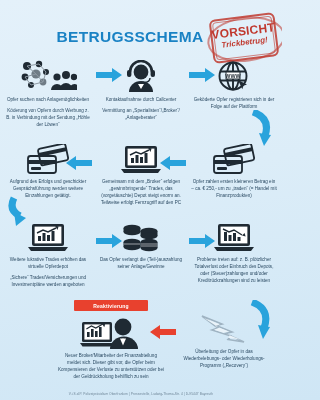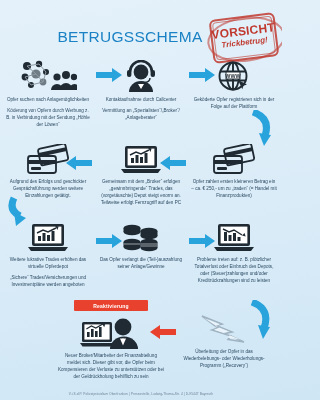--- a/index.html
+++ b/index.html
@@ -9,21 +9,21 @@
     background:linear-gradient(170deg,#e4f1fa 0%, #dcedf8 45%, #cfe6f5 100%);
     position:relative;
   }
   .sheet{position:absolute;inset:0;}
 
   
   .header{position:absolute;left:0;top:12px;width:282px;height:44px;}
   .title{
     position:absolute;left:40px;top:16px;width:180px;
     text-align:center;
-    font-size:15.5px;font-weight:normal;letter-spacing:.3px;
+    font-size:15.5px;font-weight:bold;letter-spacing:.3px;
     color:#1a82c4;
   }
   .stamp{
     position:absolute;left:211px;top:4px;width:66px;height:44px;
     transform:rotate(-7deg);
   }
   .stamp .ring{
     position:absolute;inset:0;
     border:2.2px solid #c0392f;border-radius:6px;
     opacity:.85;

